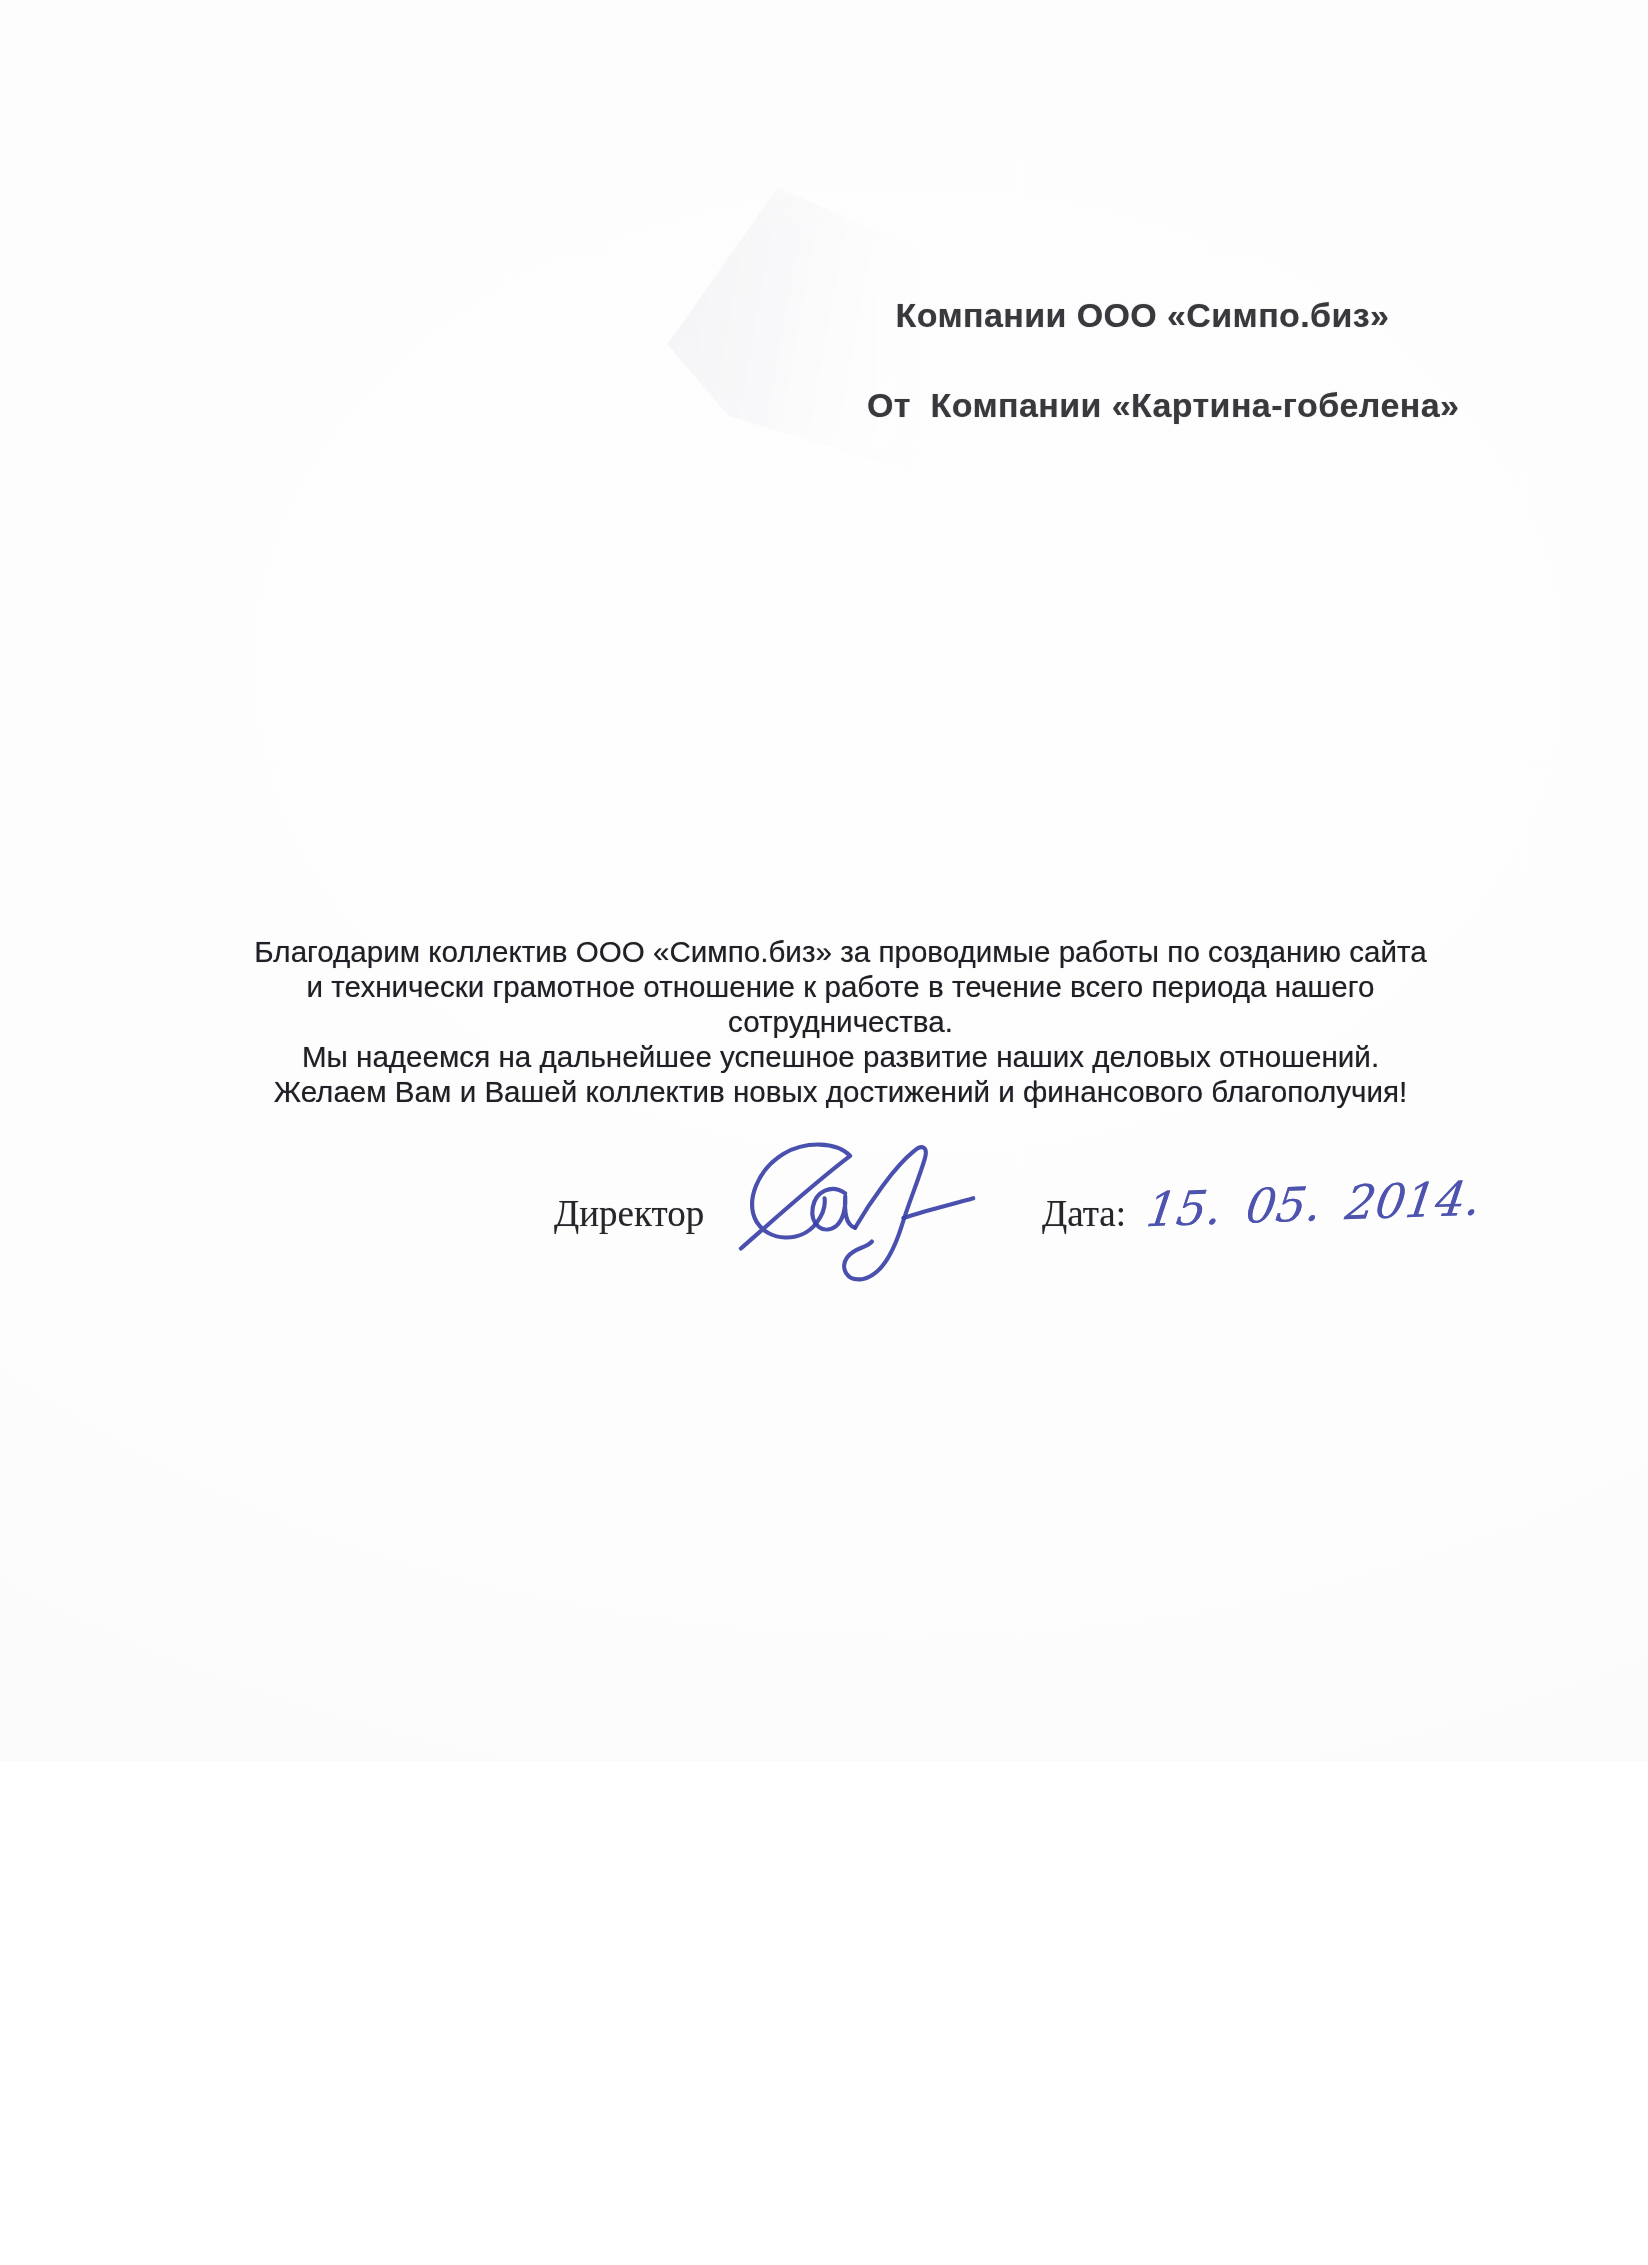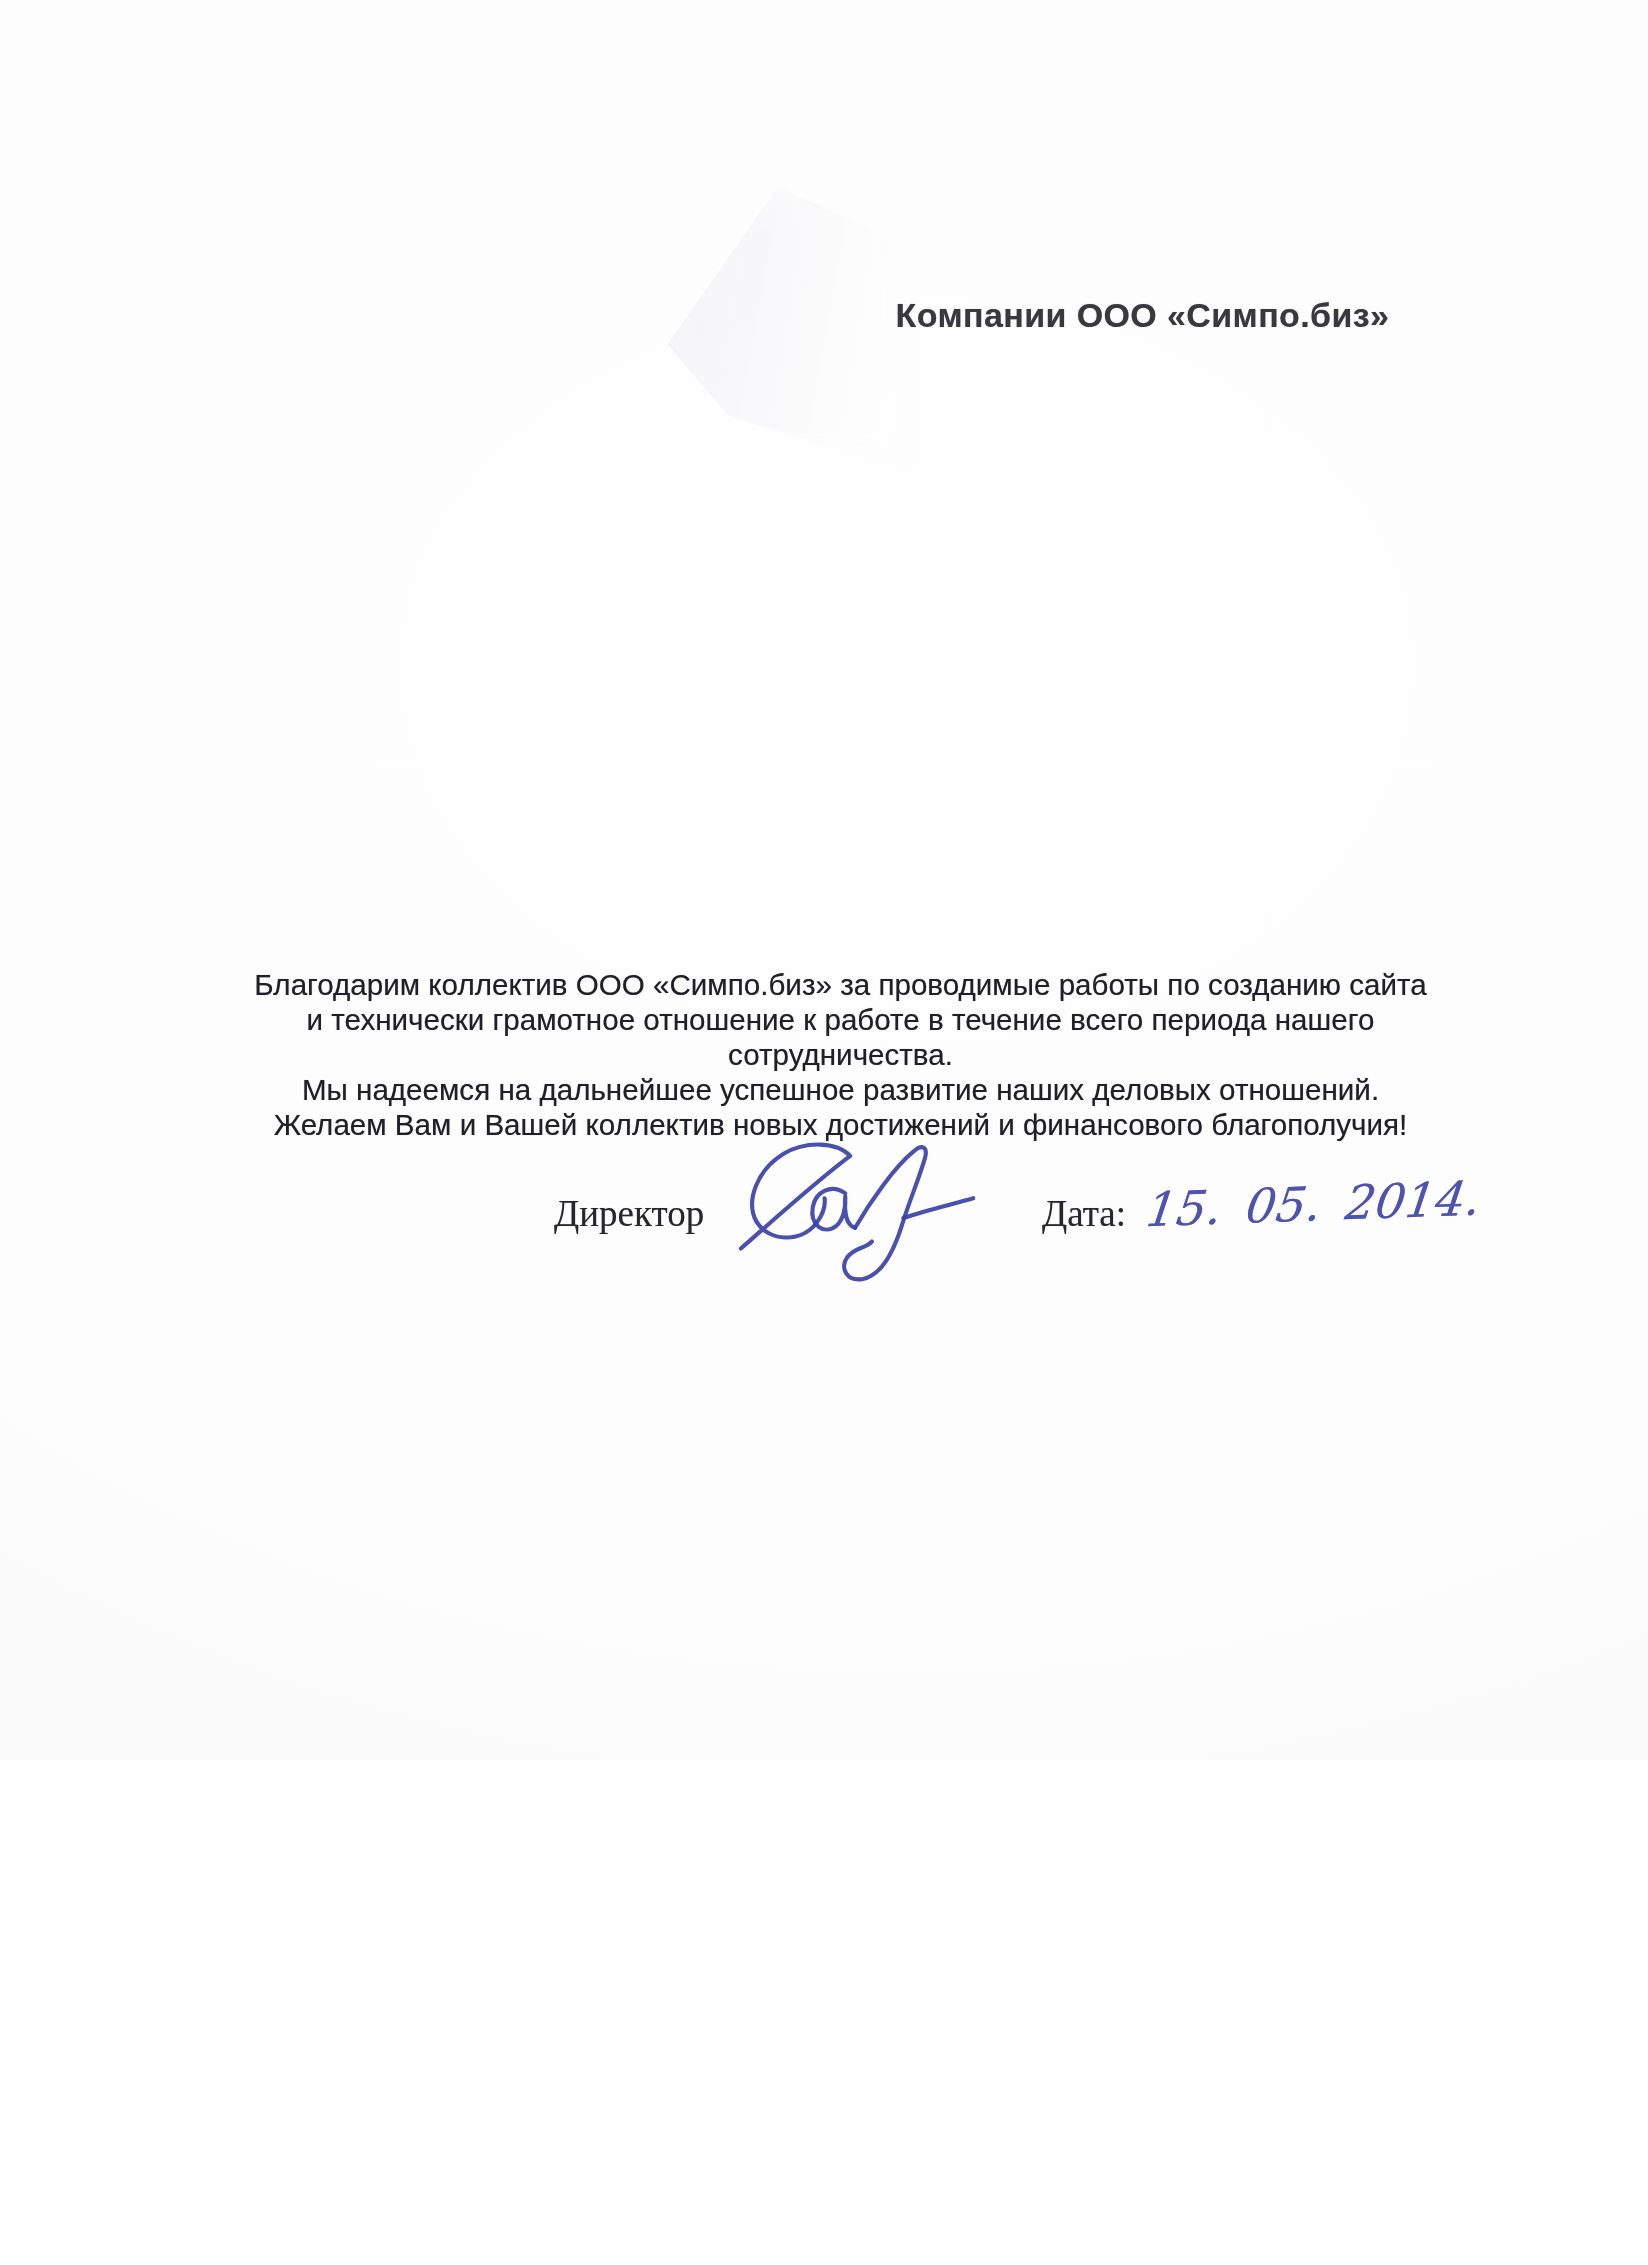--- a/index.html
+++ b/index.html
@@ -48,21 +48,20 @@
     color: var(--title-dark, #3b3b41);
     text-align: center;
     text-shadow: 0 0 1.2px rgba(55,55,62,0.5);
   }
 
   .body-block {
     position: absolute;
     top: 934px; left: 208px; width: 1265px;
     text-align: center;
     color: var(--text-dark, #1f1f25);
-    margin-top: 33px;
   }
   .body-line {
     font-size: 29.6px;
     line-height: 35px;
     white-space: pre;
     text-shadow: 0 0 0.8px rgba(25,25,32,0.55);
   }
 
   .serif-label {
     font-family: "Liberation Serif", "DejaVu Serif", serif;
@@ -109,20 +108,21 @@
 </style>
 </head>
 <body>
 
 <div class="page">
 
   <div class="scan-wedge"></div>
 
   <div class="txt head-line head-recipient">Компании ООО «Симпо.биз»</div>
 
+  <div class="txt head-line head-sender">От  Компании «Картина-гобелена»</div>
 
 
   <div class="body-block">
     <div class="body-line">Благодарим коллектив ООО «Симпо.биз» за проводимые работы по созданию сайта</div>
     <div class="body-line">и технически грамотное отношение к работе в течение всего периода нашего</div>
     <div class="body-line">сотрудничества.</div>
     <div class="body-line">Мы надеемся на дальнейшее успешное развитие наших деловых отношений.</div>
     <div class="body-line">Желаем Вам и Вашей коллектив новых достижений и финансового благополучия!</div>
   </div>
 

